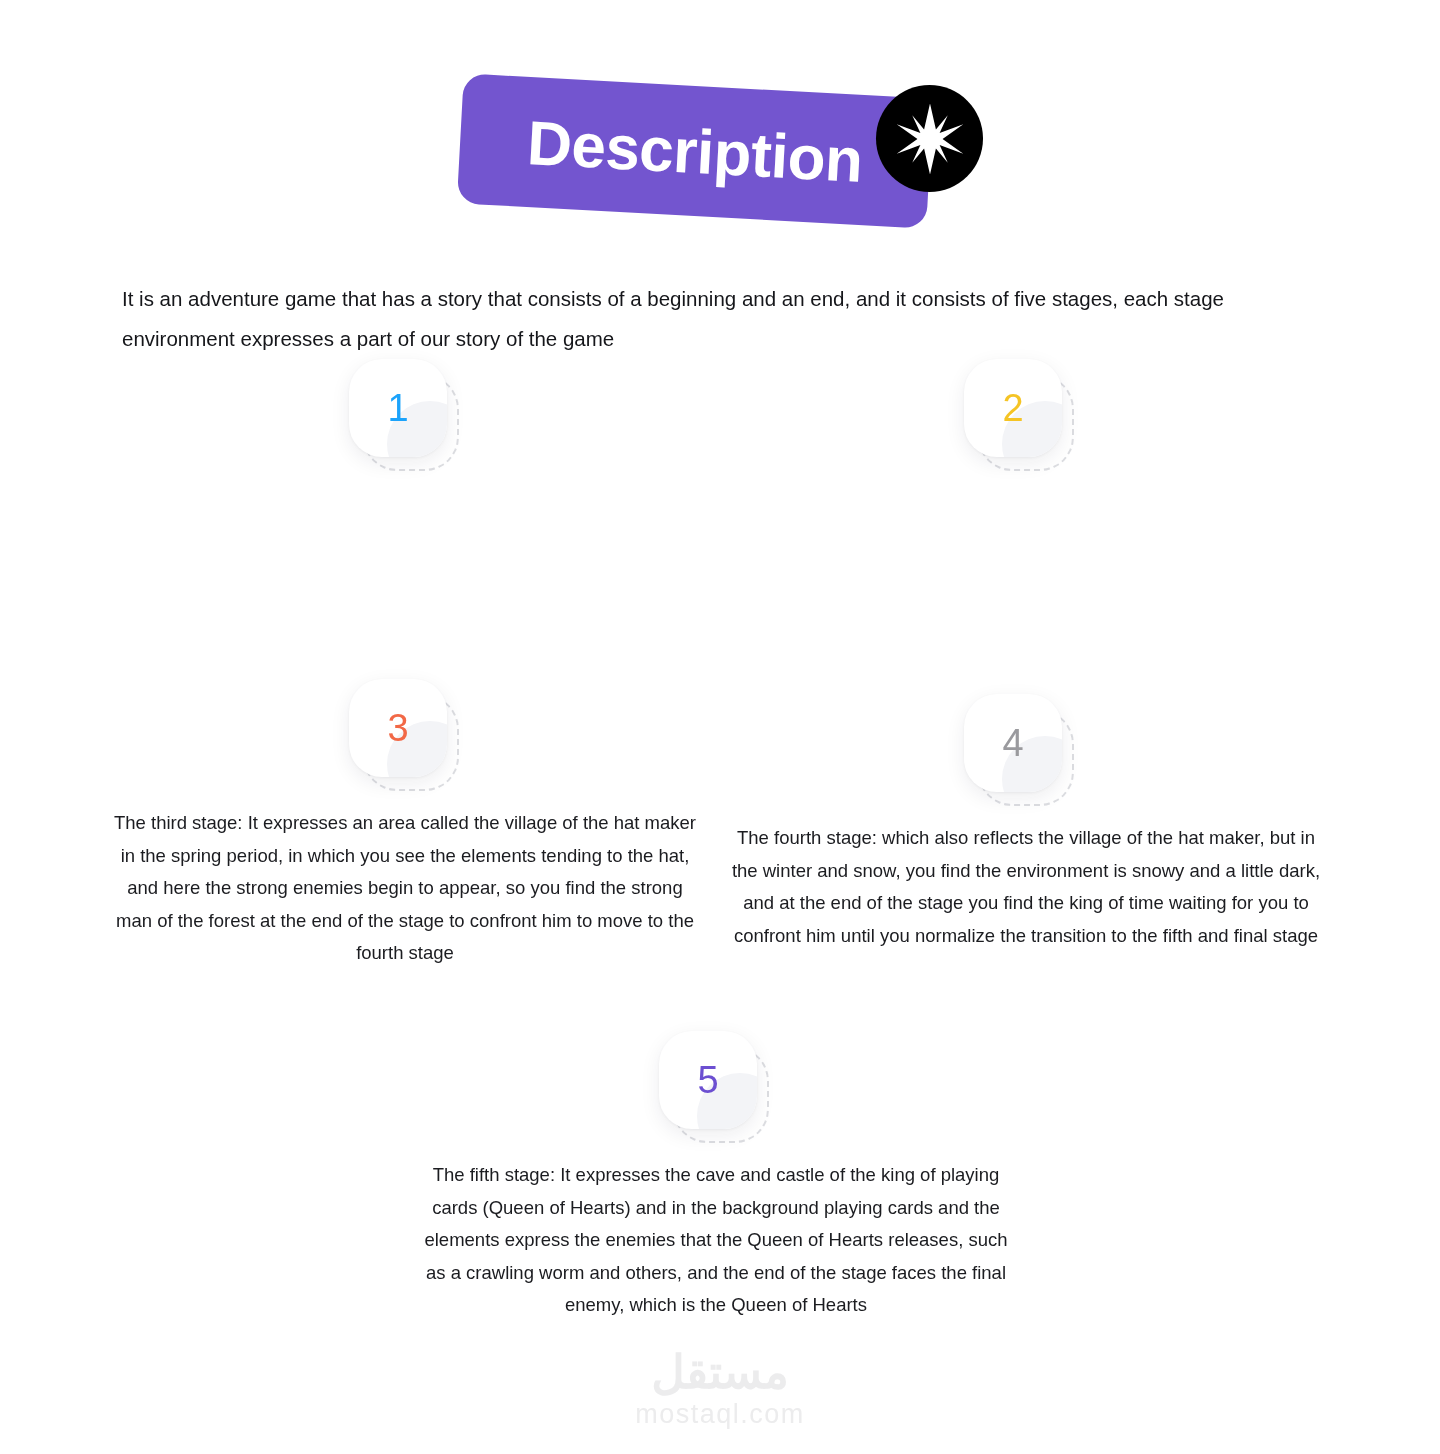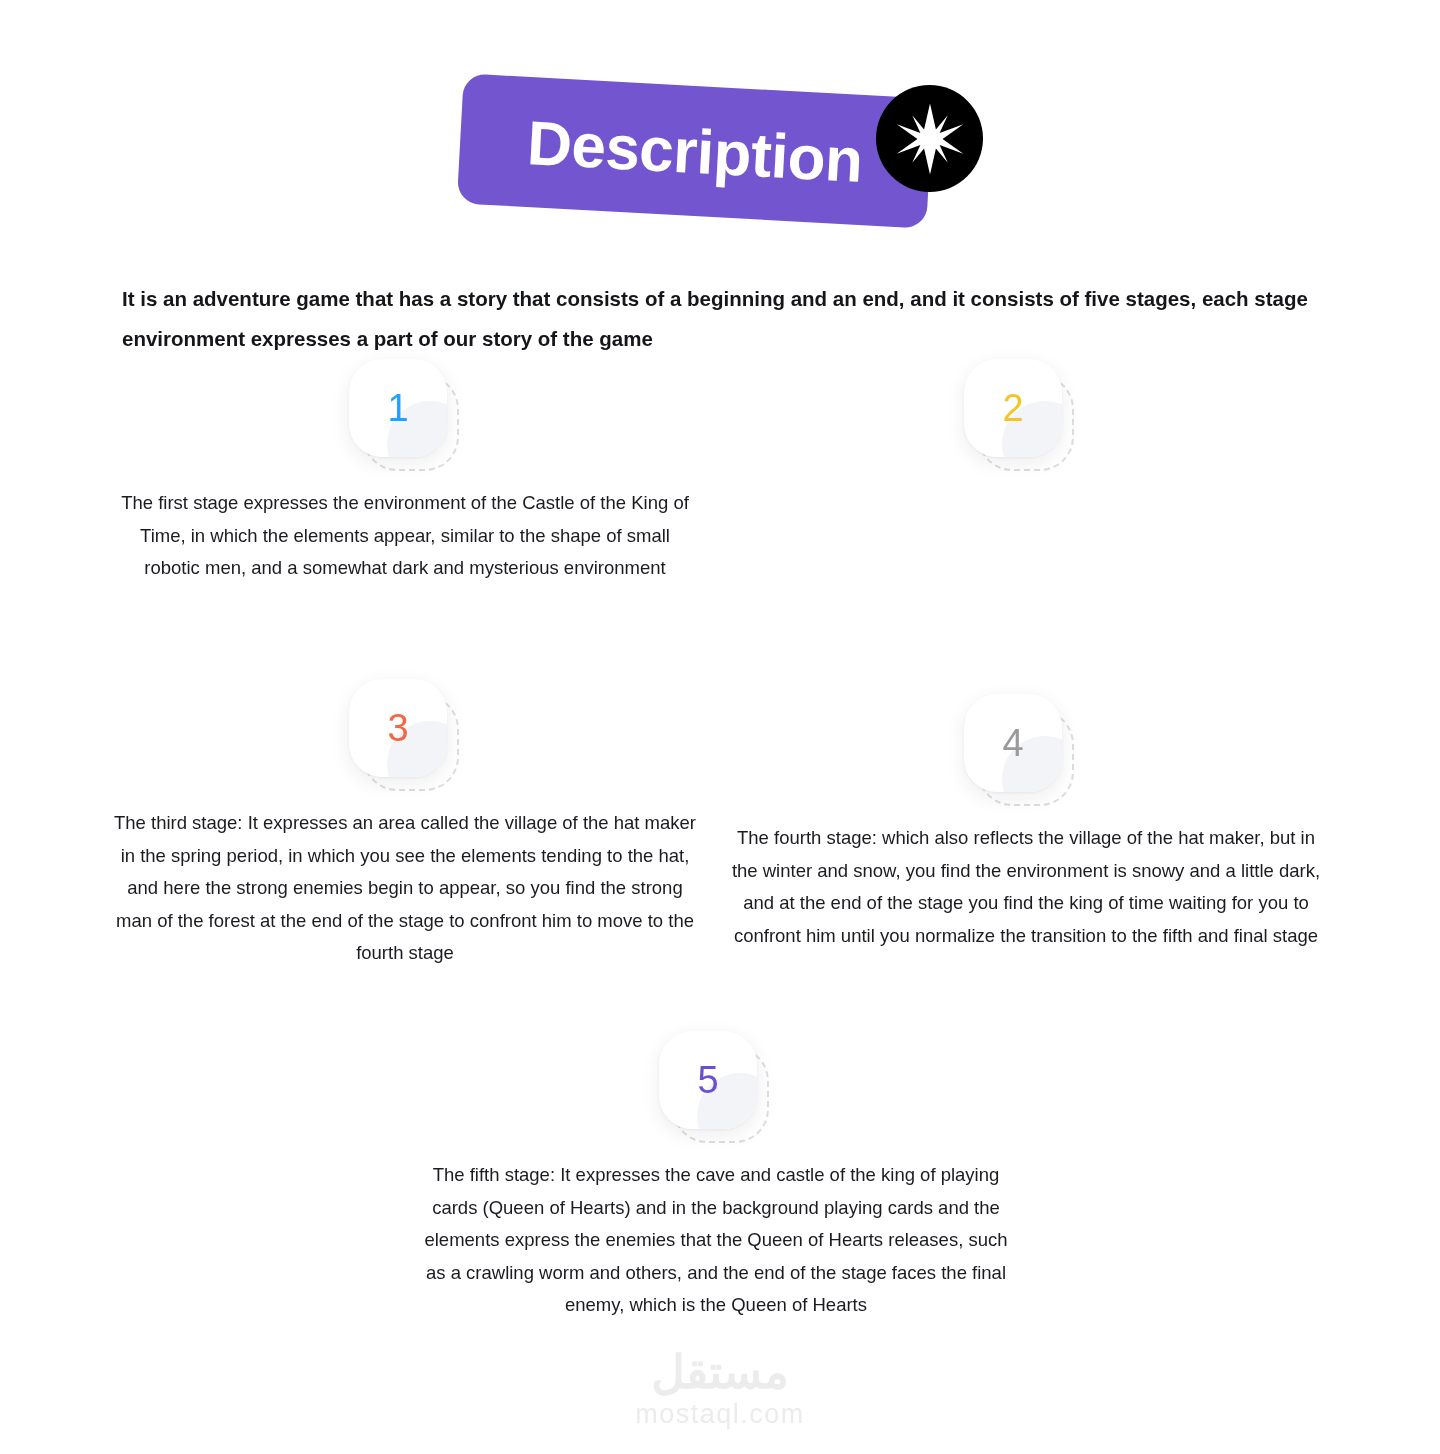--- a/index.html
+++ b/index.html
@@ -66,21 +66,21 @@
   .sparkle-badge svg { display: block; }
 
   
   .intro {
     position: absolute;
     left: 122px;
     top: 258px;
     width: 1190px;
     font-size: 20.5px;
     line-height: 40px;
-    font-weight: 700;
+    font-weight: 400;
     color: #15161a;
     text-align: left;
   }
 
   
   .stages {
     position: absolute;
     left: 0;
     top: 345px;
     width: 1440px;
@@ -201,21 +201,20 @@
 
 <div class="stages">
 
   <div class="stage col-left s1">
     <div class="badge">
       <div class="badge-dash"></div>
       <div class="badge-face">
         <span class="badge-num" style="color:#1ca3fb">1</span>
       </div>
     </div>
-    <div class="stage-text">The first stage expresses the environment of the Castle of the King of Time, in which the elements appear, similar to the shape of small robotic men, and a somewhat dark and mysterious environment</div>
   </div>
 
   <div class="stage col-right s2">
     <div class="badge">
       <div class="badge-dash"></div>
       <div class="badge-face">
         <span class="badge-num" style="color:#f5c425">2</span>
       </div>
     </div>
   </div>

